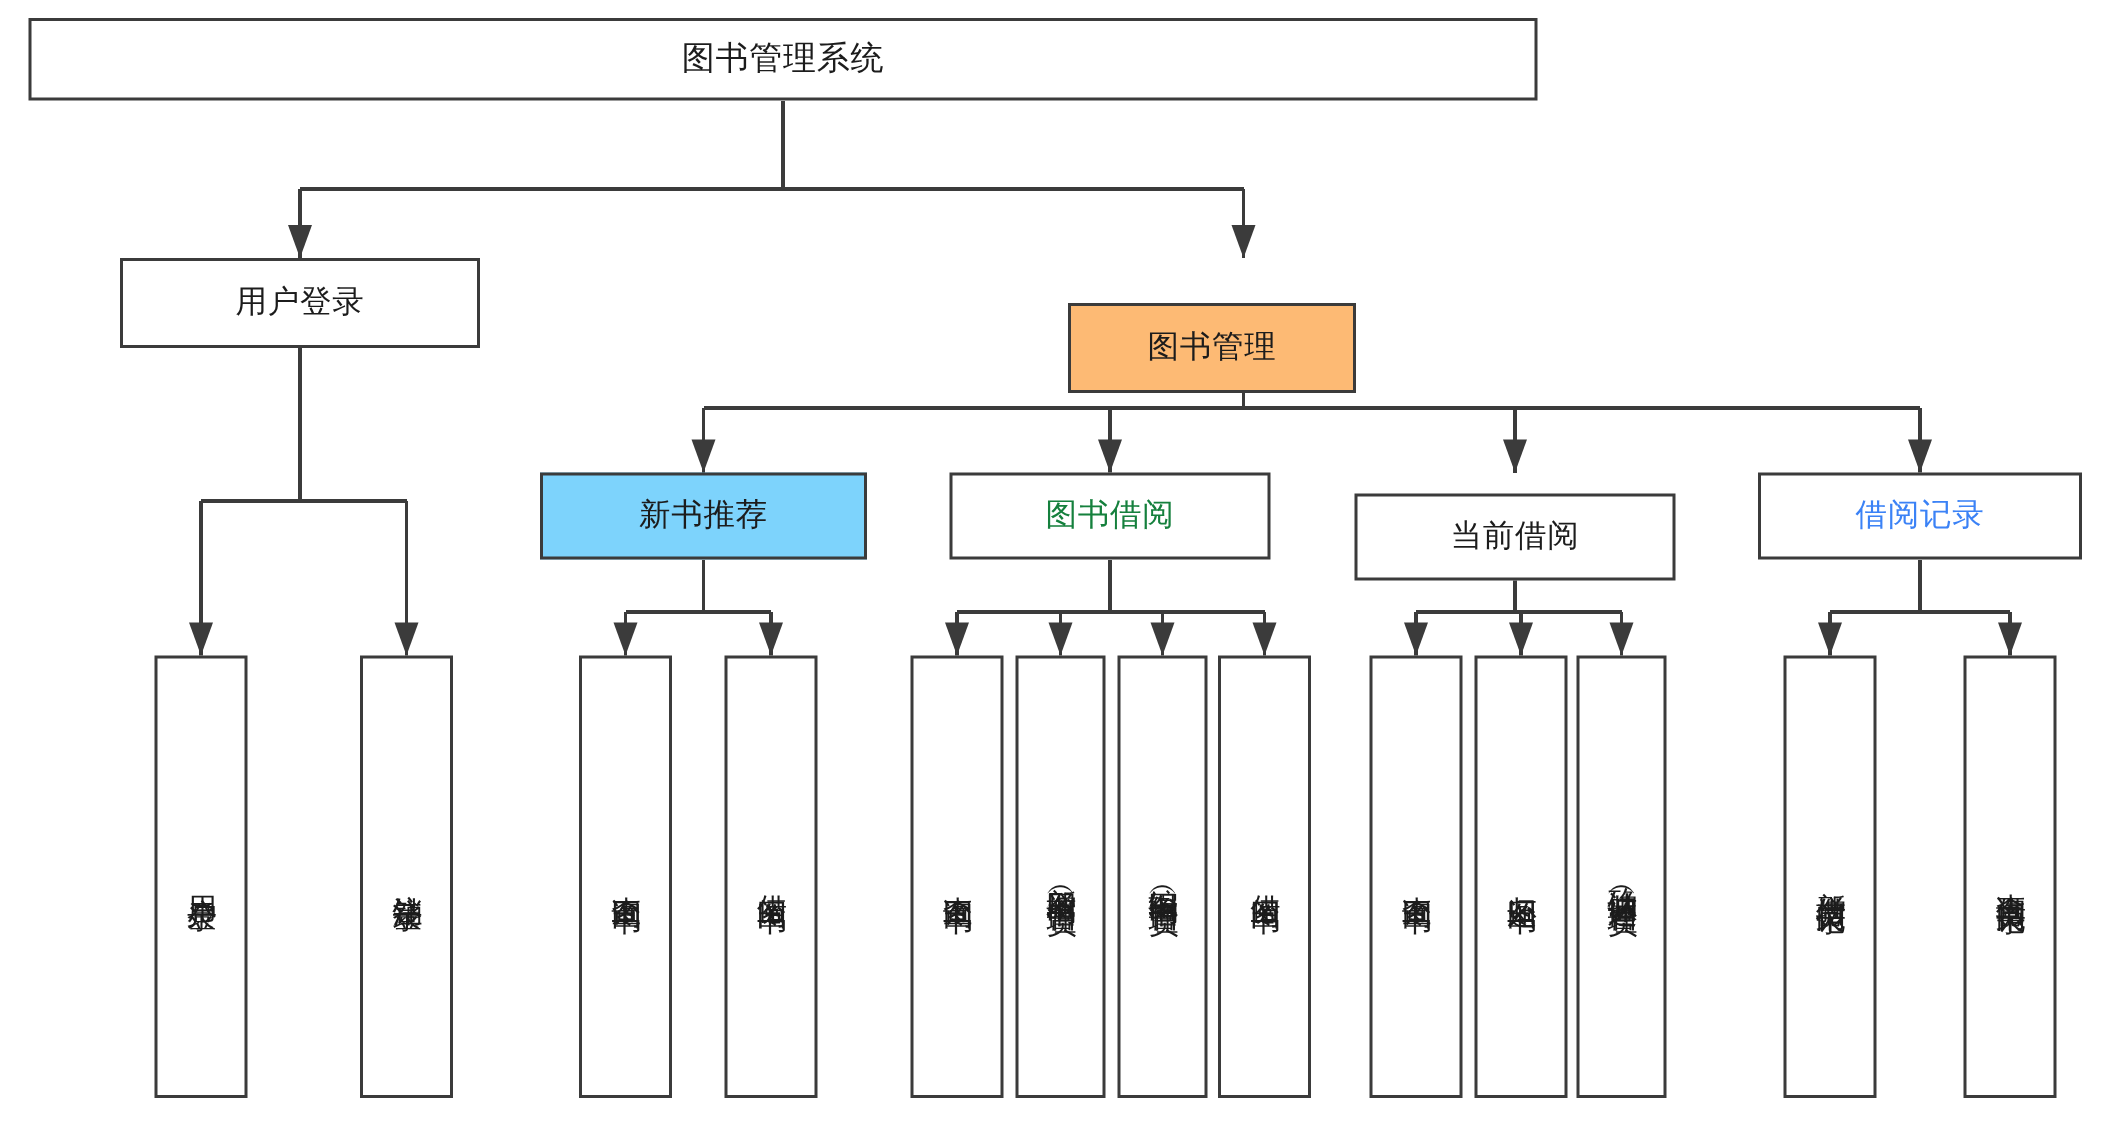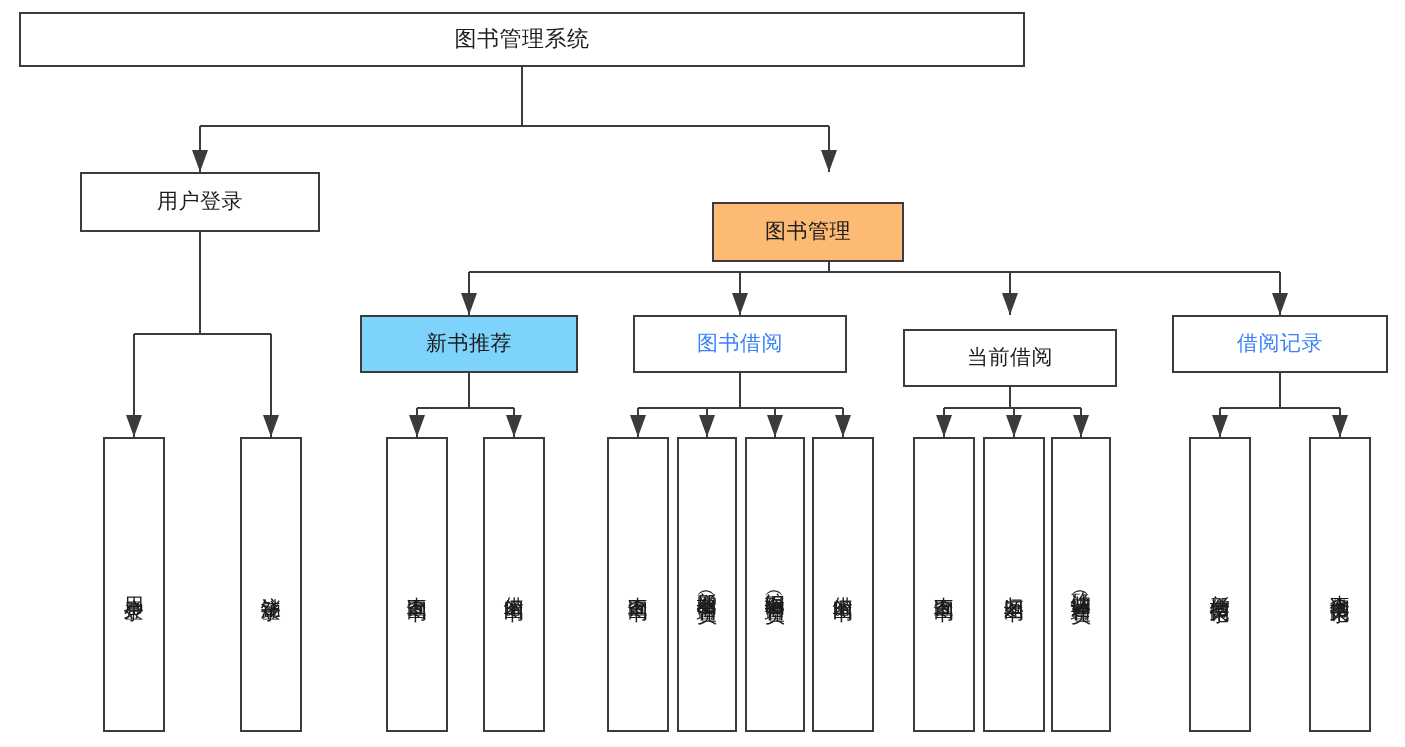--- a/index.html
+++ b/index.html
@@ -135,21 +135,21 @@
       <div class="node-box horizontal" style="left: 80px; top: 172px; width: 240px; height: 60px; border-color: rgb(59, 59, 59); background: rgb(255, 255, 255);">
         <span class="node-label" style="color: rgb(28, 28, 28);">用户登录</span>
       </div>
       <div class="node-box horizontal" style="left: 712px; top: 172px; width: 192px; height: 60px; border-color: rgb(59, 59, 59); background: #fdba74; margin-top: 30px;">
         <span class="node-label" style="color: rgb(28, 28, 28);">图书管理</span>
       </div>
       <div class="node-box horizontal" style="left: 360px; top: 315px; width: 218px; height: 58px; border-color: rgb(59, 59, 59); background: #7dd3fc;">
         <span class="node-label" style="color: rgb(28, 28, 28);">新书推荐</span>
       </div>
       <div class="node-box horizontal" style="left: 633px; top: 315px; width: 214px; height: 58px; border-color: rgb(59, 59, 59); background: rgb(255, 255, 255);">
-        <span class="node-label" style="color: #3b82f6;">图书借阅</span>
+        <span class="node-label" style="color: #15803d;">图书借阅</span>
       </div>
       <div class="node-box horizontal" style="left: 903px; top: 329px; width: 214px; height: 58px; border-color: rgb(59, 59, 59); background: rgb(255, 255, 255);">
         <span class="node-label" style="color: rgb(28, 28, 28);">当前借阅</span>
       </div>
       <div class="node-box horizontal" style="left: 1172px; top: 315px; width: 216px; height: 58px; border-color: rgb(59, 59, 59); background: rgb(255, 255, 255);">
         <span class="node-label" style="color: #3b82f6;">借阅记录</span>
       </div>
       <div class="node-box vertical" style="left: 103px; top: 437px; width: 62px; height: 295px; border-color: rgb(59, 59, 59); background: rgb(255, 255, 255);">
         <span class="node-label" style="color: rgb(28, 28, 28);">用户登录</span>
       </div>

